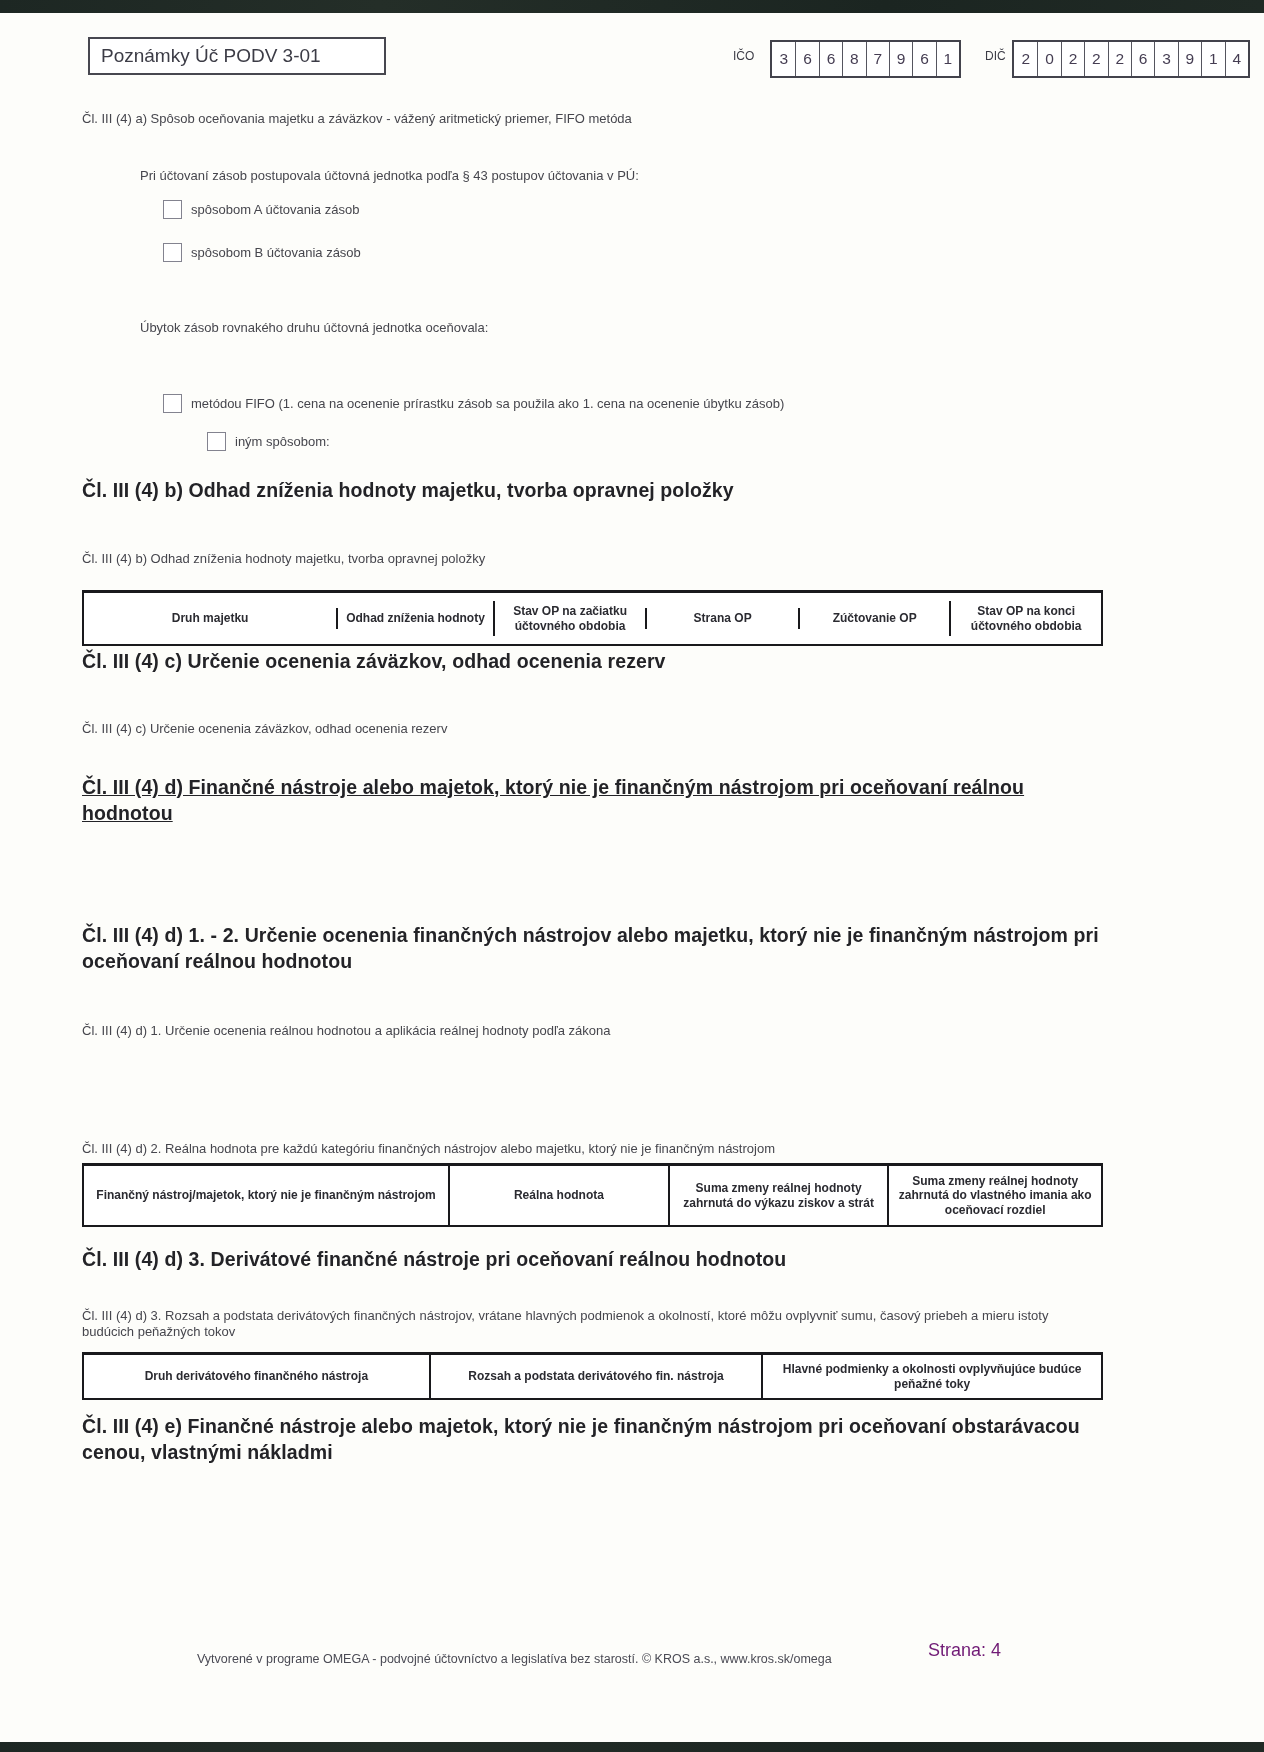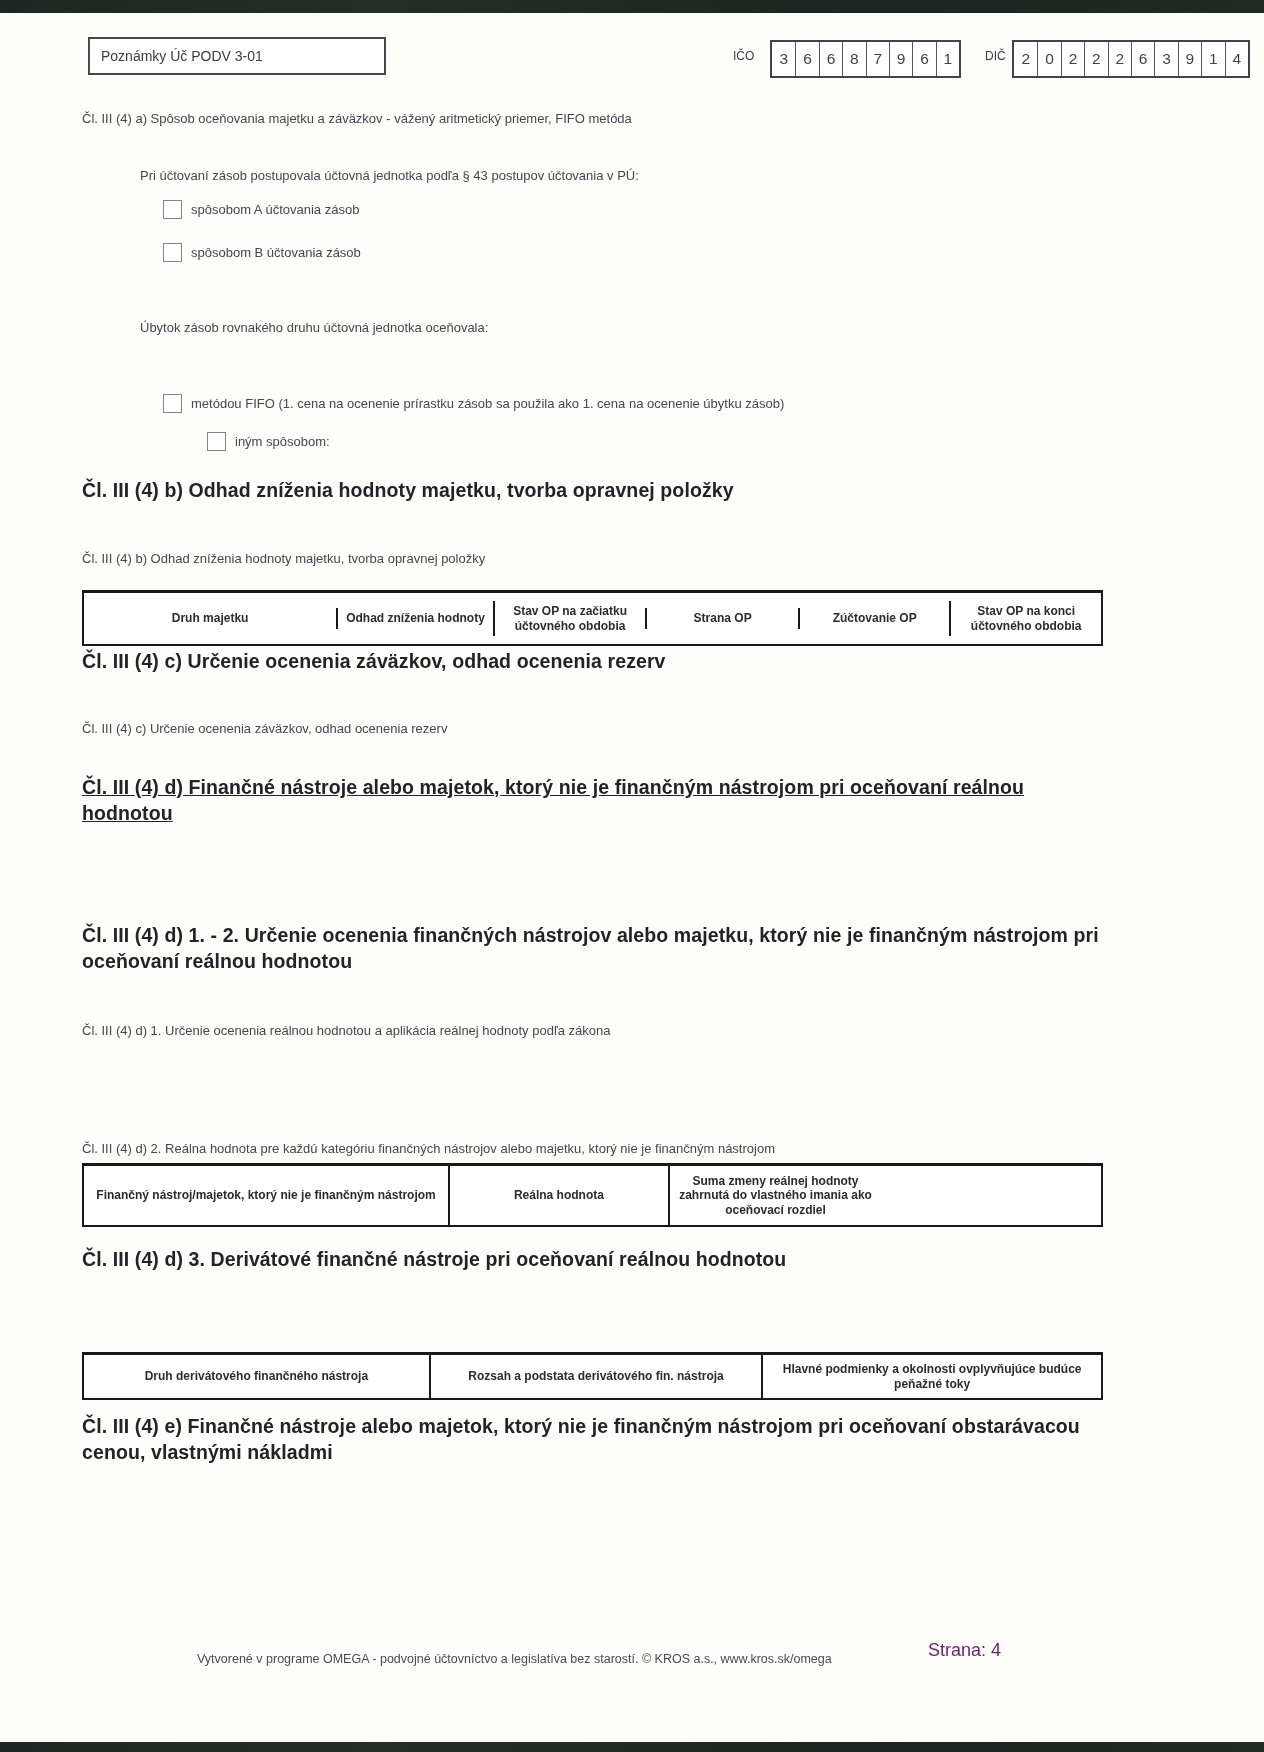--- a/index.html
+++ b/index.html
@@ -17,21 +17,21 @@
   .bar-top { top:0; height:13px; }
   .bar-bottom { top:1742px; height:10px; }
 
   .abs { position:absolute; }
 
   .form-title-box {
     left:88px; top:37px; width:298px; height:38px;
     border:2px solid #47474f;
     display:flex; align-items:center;
     padding-left:11px;
-    font-size:14px; color:#3c3c46;
+    font-size:19px; color:#3c3c46;
     background:#fff;
   }
   .idlabel { font-size:12px; color:#3c3c46; top:49px; }
   .digit-row { top:40px; height:38px; display:flex; border:2px solid #43434c; background:#fff; }
   .digit-cell {
     width:23.4px; height:100%;
     border-left:1px solid #55555e;
     display:flex; align-items:center; justify-content:center;
     font-size:15.5px; color:#453d52;
   }
@@ -134,24 +134,26 @@
 
   <div class="abs h1" style="left:82px; top:774px; width:1035px;text-decoration:underline;">Čl. III (4) d) Finančné nástroje alebo majetok, ktorý nie je finančným nástrojom pri oceňovaní reálnou hodnotou</div>
 
   <div class="abs h1" style="left:82px; top:922px; width:1035px;">Čl. III (4) d) 1. - 2. Určenie ocenenia finančných nástrojov alebo majetku, ktorý nie je finančným nástrojom pri oceňovaní reálnou hodnotou</div>
   <div class="abs small" style="left:82px; top:1023px;">Čl. III (4) d) 1. Určenie ocenenia reálnou hodnotou a aplikácia reálnej hodnoty podľa zákona</div>
   <div class="abs small" style="left:82px; top:1141px;">Čl. III (4) d) 2. Reálna hodnota pre každú kategóriu finančných nástrojov alebo majetku, ktorý nie je finančným nástrojom</div>
 
   <div class="abs tbl" style="left:82px; top:1163px; height:64px;">
     <div class="tbl-cell" style="width:35.8%;">Finančný nástroj/majetok, ktorý nie je finančným nástrojom</div>
     <div class="tbl-cell" style="width:21.6%;">Reálna hodnota</div>
+    <div class="tbl-cell" style="width:21.6%;">Suma zmeny reálnej hodnoty zahrnutá do výkazu ziskov a strát</div>
     <div class="tbl-cell" style="width:21.0%;">Suma zmeny reálnej hodnoty zahrnutá do vlastného imania ako oceňovací rozdiel</div>
   </div>
 
   <div class="abs h1" style="left:82px; top:1246px; width:1035px;">Čl. III (4) d) 3. Derivátové finančné nástroje pri oceňovaní reálnou hodnotou</div>
+  <div class="abs small" style="left:82px; top:1308px; width:1020px;">Čl. III (4) d) 3. Rozsah a podstata derivátových finančných nástrojov, vrátane hlavných podmienok a okolností, ktoré môžu ovplyvniť sumu, časový priebeh a mieru istoty budúcich peňažných tokov</div>
 
   <div class="abs tbl" style="left:82px; top:1352px; height:48px;">
     <div class="tbl-cell" style="width:33.9%;">Druh derivátového finančného nástroja</div>
     <div class="tbl-cell" style="width:32.7%;">Rozsah a podstata derivátového fin. nástroja</div>
     <div class="tbl-cell" style="width:33.4%;">Hlavné podmienky a okolnosti ovplyvňujúce budúce peňažné toky</div>
   </div>
 
   <div class="abs h1" style="left:82px; top:1413px; width:1035px;">Čl. III (4) e) Finančné nástroje alebo majetok, ktorý nie je finančným nástrojom pri oceňovaní obstarávacou cenou, vlastnými nákladmi</div>
 
   <div class="abs footer-credit" style="left:197px; top:1652px;">Vytvorené v programe OMEGA - podvojné účtovníctvo a legislatíva bez starostí.  © KROS a.s., www.kros.sk/omega</div>

